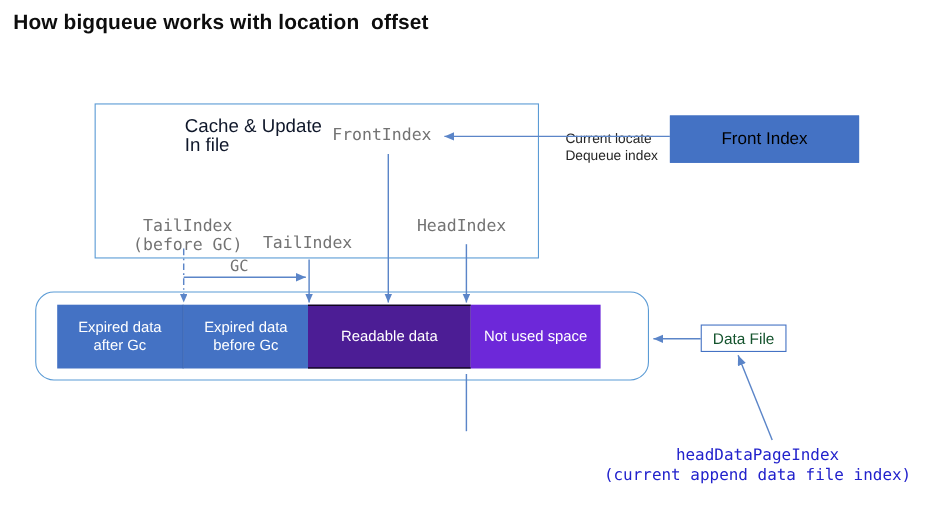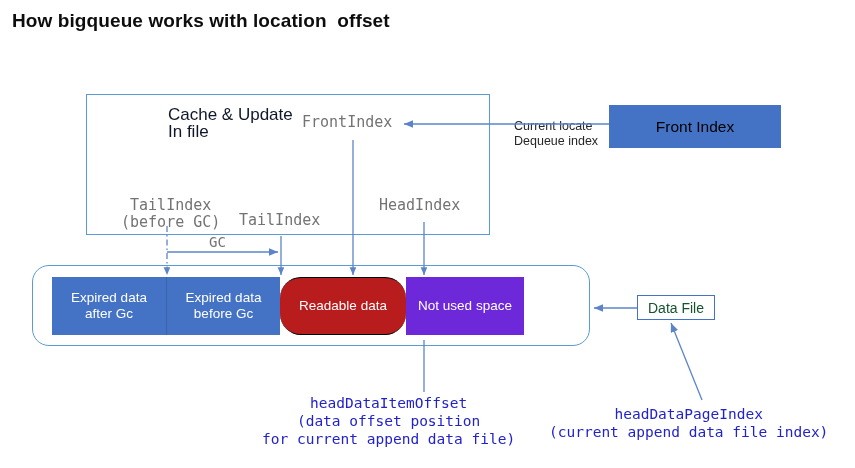--- a/index.html
+++ b/index.html
@@ -192,35 +192,32 @@
 
   <div class="abs" id="segment-bar">
     <div class="segment seg-sep" style="width:115px;background:#4472C4;">
       <span>Expired data
 after Gc</span>
     </div>
     <div class="segment" style="width:113px;background:#4472C4;">
       <span>Expired data
 before Gc</span>
     </div>
-    <div class="segment seg-outline" style="width:126px;background:#b91c1c;border-radius:21px;">
+    <div class="segment seg-outline" style="width:148px;background:#4c1d95;">
       <span>Readable data</span>
     </div>
     <div class="segment" style="width:118px;background:#6d28d9;">
       <span>Not used space</span>
     </div>
   </div>
 
   <div class="abs" id="data-file-box">
     <span>Data File</span>
   </div>
 
-  <div class="abs annot" id="head-data-item-offset-annot">headDataItemOffset
-(data offset position
-for current append data file)</div>
 
   <div class="abs annot" id="head-data-page-index-annot">headDataPageIndex
 (current append data file index)</div>
 
   <svg class="abs" id="connectors" viewBox="0 0 855 468">
     <defs>
       <marker id="arrow-blue" markerWidth="8" markerHeight="8" refX="7" refY="3" orient="auto" markerUnits="strokeWidth">
         <path d="M0,0 L7,3 L0,6 z" fill="#5b85c8"></path>
       </marker>
       <marker id="arrow-blue-small" markerWidth="7" markerHeight="7" refX="6" refY="2.6" orient="auto" markerUnits="strokeWidth">

